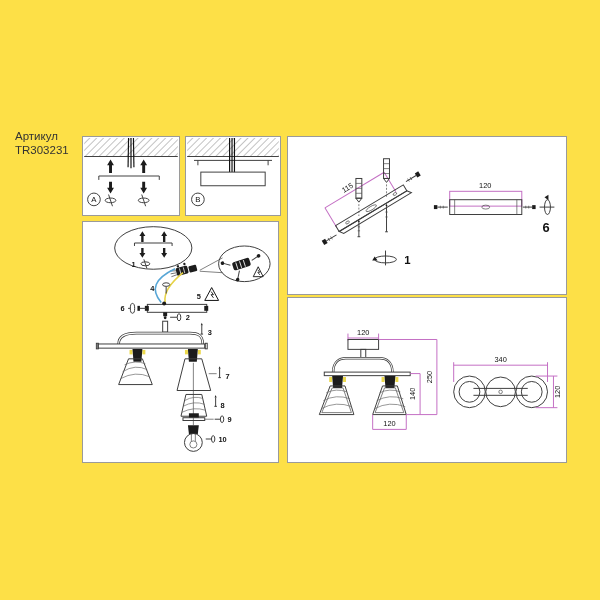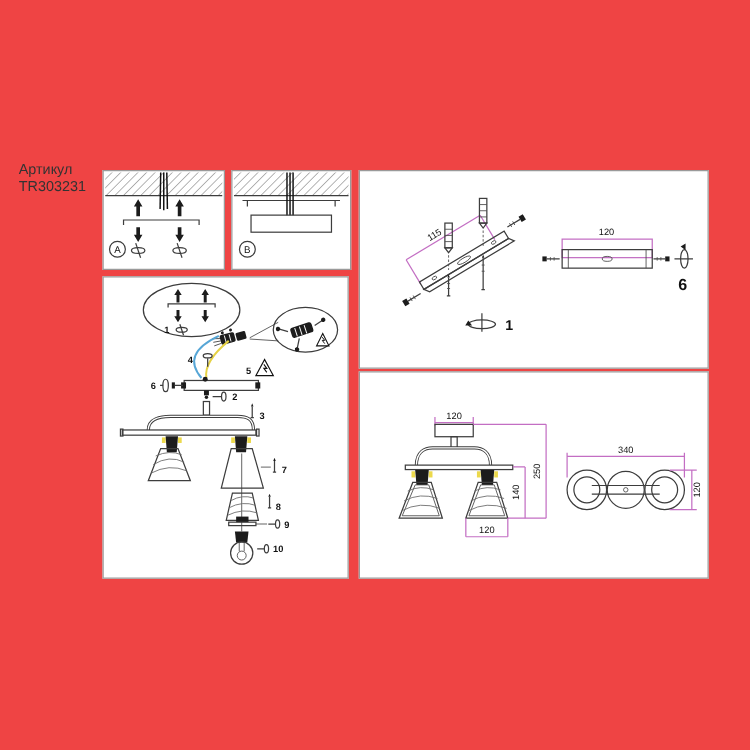--- a/index.html
+++ b/index.html
@@ -1,16 +1,16 @@
 <!DOCTYPE html>
 <html><head>
 <meta charset="utf-8">
 <style>
   html,body{margin:0;padding:0;background:#ffffff;}
-  .sheet{position:relative;width:600px;height:600px;background:#ef4444;overflow:hidden;
+  .sheet{position:relative;width:600px;height:600px;background:#fde047;overflow:hidden;
          font-family:"Liberation Sans",sans-serif;}
   .product{position:absolute;left:15px;top:130px;color:#333;font-size:11.5px;line-height:13.5px;
            font-family:"Liberation Sans",sans-serif;}
   svg.panel{position:absolute;border:1px solid #9a9a9a;box-sizing:border-box;background:#fff;}
   #panelA{left:82px;top:136px;}
   #panelB{left:185px;top:136px;}
   #panelMain{left:82px;top:221px;}
   #panelBracket{left:287px;top:136px;}
   #panelDims{left:287px;top:297px;}
   .ln{stroke:#3d3d3d;stroke-width:1;fill:none;}

